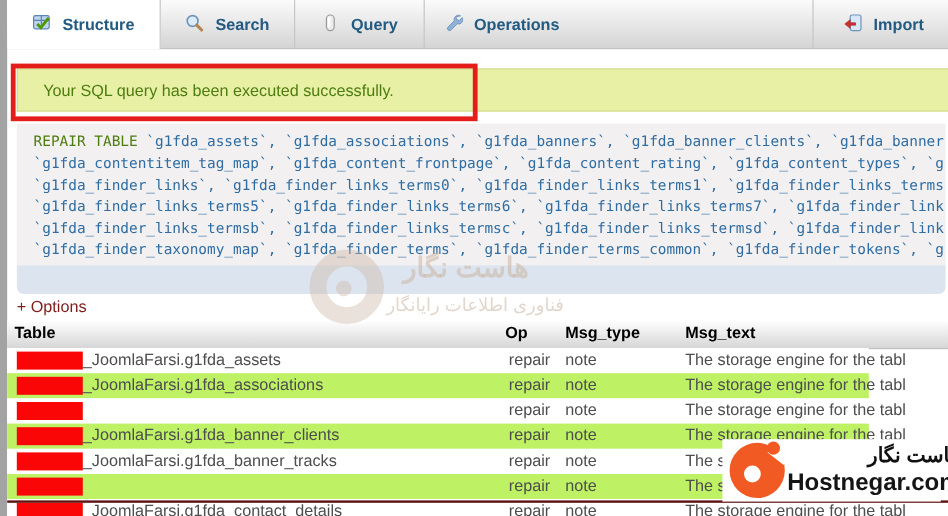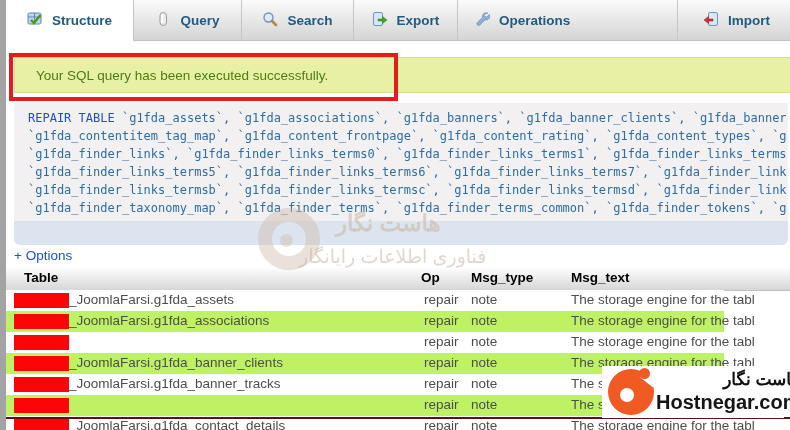--- a/index.html
+++ b/index.html
@@ -20,52 +20,52 @@
   .success{position:absolute;left:8px;top:57px;width:782px;height:36px;background:#e8f0a6;
            display:flex;align-items:center;padding-left:21px;box-sizing:border-box;
            font-size:13.5px;color:#4d7c0f;border:1px solid #d4dd8f;border-right:none;}
   .red-annotation{position:absolute;left:3px;top:53px;width:381px;height:40px;
                   border:4px solid #e41d1a;z-index:5;pointer-events:none;}
 
   
   .querybox{position:absolute;left:8px;top:103px;width:774px;}
   .code{background:#f2f0f0;padding:6px 0 4px 14px;font-family:"DejaVu Sans Mono","Liberation Mono",monospace;
         font-size:12px;line-height:18px;color:#2e6da4;white-space:pre;overflow:hidden;}
-  .sql-kw{color:#1d4ed8;text-align:right;}
+  .sql-kw{color:#4d7c0f;text-align:right;}
   .qfooter{height:24px;background:#dce5ef;border-radius:0 0 6px 6px;}
 
   
-  .options{position:absolute;left:8px;top:248px;font-size:13.5px;color:#1d4ed8;
+  .options{position:absolute;left:8px;top:248px;font-size:13.5px;color:#7f1d1d;
            text-decoration:none;cursor:pointer;text-align:center;}
 
   
   .thead{position:absolute;left:0;top:267px;width:790px;height:23px;
          background:linear-gradient(#ffffff,#d6d6d6);border-bottom:1px solid #c0c0c0;
          font-weight:bold;font-size:13.5px;color:#000;}
   .thead span{position:absolute;top:3px;}
-  .col-table{left:18px;text-align:center;} .col-op{left:415px;} .col-type{left:465px;} .col-text{left:565px;}
+  .col-table{left:6px;text-align:center;} .col-op{left:415px;} .col-type{left:465px;} .col-text{left:565px;}
 
   .rows{position:absolute;left:0;top:290px;width:790px;}
   .trow{position:relative;width:718px;height:21px;font-size:13.5px;color:#4d4d4d;background:#fff;}
   .trow.alt{background:#bef264;text-align:right;}
   .trow span{position:absolute;top:2px;white-space:nowrap;}
   .redact{position:absolute;left:8px;top:3px;width:55px;height:15px;background:#fb0606;}
   .c-name{left:63px;} .c-op{left:418px;} .c-type{left:465px;} .c-text{left:565px;}
 
   
   .maroon-line{position:absolute;left:0;top:417px;width:790px;height:2px;background:#5e1212;z-index:6;}
 
   
   .wm{position:absolute;pointer-events:none;z-index:4;}
   .wm-circle{left:252px;top:208px;width:34px;height:34px;border:14px solid rgba(205,184,168,.42);
              border-radius:50%;}
   .wm-circle::after{content:"";position:absolute;left:8px;top:12px;width:13px;height:13px;
              background:rgba(205,184,168,.42);border-radius:50%;}
   .wm-t1{left:330px;top:210px;font-size:23px;font-weight:bold;color:rgba(202,180,162,.55);}
-  .wm-t2{left:293px;top:245px;font-size:19px;color:rgba(202,180,162,.55);}
+  .wm-t2{left:316px;top:245px;font-size:15px;color:rgba(202,180,162,.55);}
 
   
   .brand-box{position:absolute;left:596px;top:366px;width:182px;height:52px;background:#fff;
              display:flex;align-items:center;z-index:7;}
   .brand-logo{width:46px;height:46px;position:relative;margin:3px 2px 3px 6px;flex:0 0 auto;}
   .brand-logo .ring{position:absolute;inset:0;background:#f15a22;border-radius:50%;}
   .brand-logo .hole{position:absolute;left:12px;top:19px;width:14px;height:14px;background:#fff;border-radius:50%;}
   .brand-logo .notch{position:absolute;right:-3px;top:7px;width:17px;height:7px;background:#fff;transform:rotate(38deg);}
   .brand-logo .dot{position:absolute;right:4px;top:-1px;width:11px;height:11px;background:#f15a22;border-radius:50%;}
   .brand-text{display:flex;flex-direction:column;align-items:flex-end;margin-left:auto;padding-right:3px;}
@@ -80,40 +80,33 @@
   <div class="tabbar">
     <div class="tab active" style="width:127px">
       <span><svg width="16" height="16" viewBox="0 0 16 16">
             <rect x="1" y="2" width="13" height="11" rx="1.5" fill="#bdd5ee" stroke="#5c87b5"></rect>
             <line x1="7.5" y1="2" x2="7.5" y2="13" stroke="#5c87b5"></line>
             <line x1="1" y1="6" x2="14" y2="6" stroke="#5c87b5"></line>
             <path d="M4 9 L7 12 L13.5 4" stroke="#4e9a06" stroke-width="2.4" fill="none"></path>
           </svg></span>
       <span>Structure</span>
     </div>
+    <div class="tab" style="width:111px">
+      <span><svg width="16" height="16" viewBox="0 0 16 16">
+            <circle cx="6.5" cy="6.5" r="4.5" fill="#ddebf8" stroke="#6f94bd" stroke-width="1.4"></circle>
+            <line x1="10" y1="10" x2="14" y2="14" stroke="#b5854f" stroke-width="2.6" stroke-linecap="round"></line>
+          </svg></span>
+      <span>Search</span>
+    </div>
     <div class="tab" style="width:107px">
       <span><svg width="16" height="16" viewBox="0 0 16 16">
             <rect x="5" y="1.5" width="6.5" height="13" rx="3.2" fill="#ececec" stroke="#9a9a9a"></rect>
             <rect x="6.2" y="3" width="2" height="9" rx="1" fill="#ffffff"></rect>
           </svg></span>
       <span>Query</span>
-    </div>
-    <div class="tab" style="width:111px">
-      <span><svg width="16" height="16" viewBox="0 0 16 16">
-            <circle cx="6.5" cy="6.5" r="4.5" fill="#ddebf8" stroke="#6f94bd" stroke-width="1.4"></circle>
-            <line x1="10" y1="10" x2="14" y2="14" stroke="#b5854f" stroke-width="2.6" stroke-linecap="round"></line>
-          </svg></span>
-      <span>Search</span>
-    </div>
-    <div class="tab" style="width:103px">
-      <span><svg width="16" height="16" viewBox="0 0 16 16">
-            <rect x="1.5" y="1.5" width="9" height="13" rx="1.5" fill="#d8e7f6" stroke="#6f94bd"></rect>
-            <path d="M6 8 h4.5 V5.4 L15 9 l-4.5 3.6 V10 H6 z" fill="#41a62a" stroke="#2d7a1c" stroke-width="0.5"></path>
-          </svg></span>
-      <span>Export</span>
     </div>
     <div class="tab" style="flex:1 0 auto;justify-content:flex-start;padding-left:16px">
       <span><svg width="16" height="16" viewBox="0 0 16 16">
             <path d="M13.8 2.2 a3.6 3.6 0 0 0 -5.4 3.1 l0.2 1 L3.2 11.7 a1.8 1.8 0 0 0 2.5 2.5 l5.4 -5.4 1 0.2 a3.6 3.6 0 0 0 3.1 -5.4 L12.8 6 l-2.3 -0.5 L10 3.2 z" fill="#8fb1d8" stroke="#5c87b5" stroke-width="0.6"></path>
           </svg></span>
       <span>Operations</span>
     </div>
     <div class="tab" style="width:117px">
       <span><svg width="16" height="16" viewBox="0 0 16 16">
             <rect x="5.5" y="1.5" width="9" height="13" rx="1.5" fill="#d8e7f6" stroke="#6f94bd"></rect>

